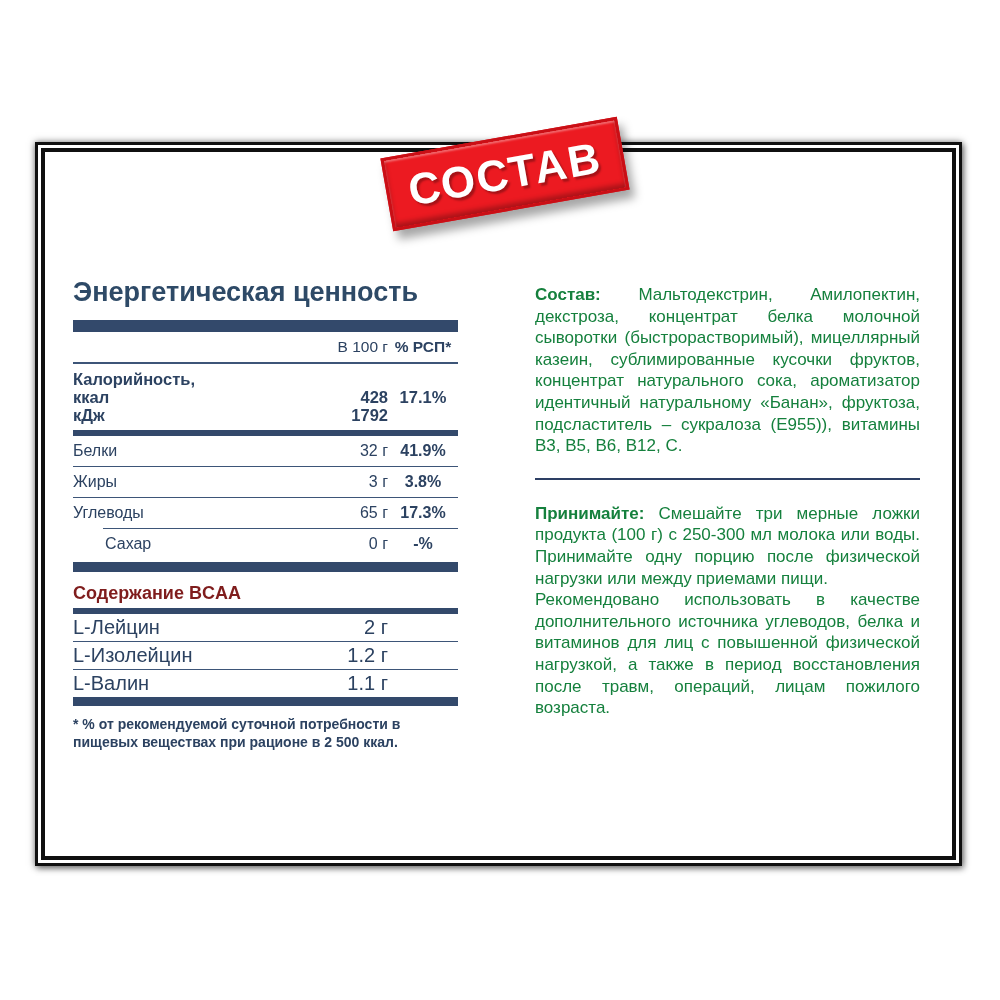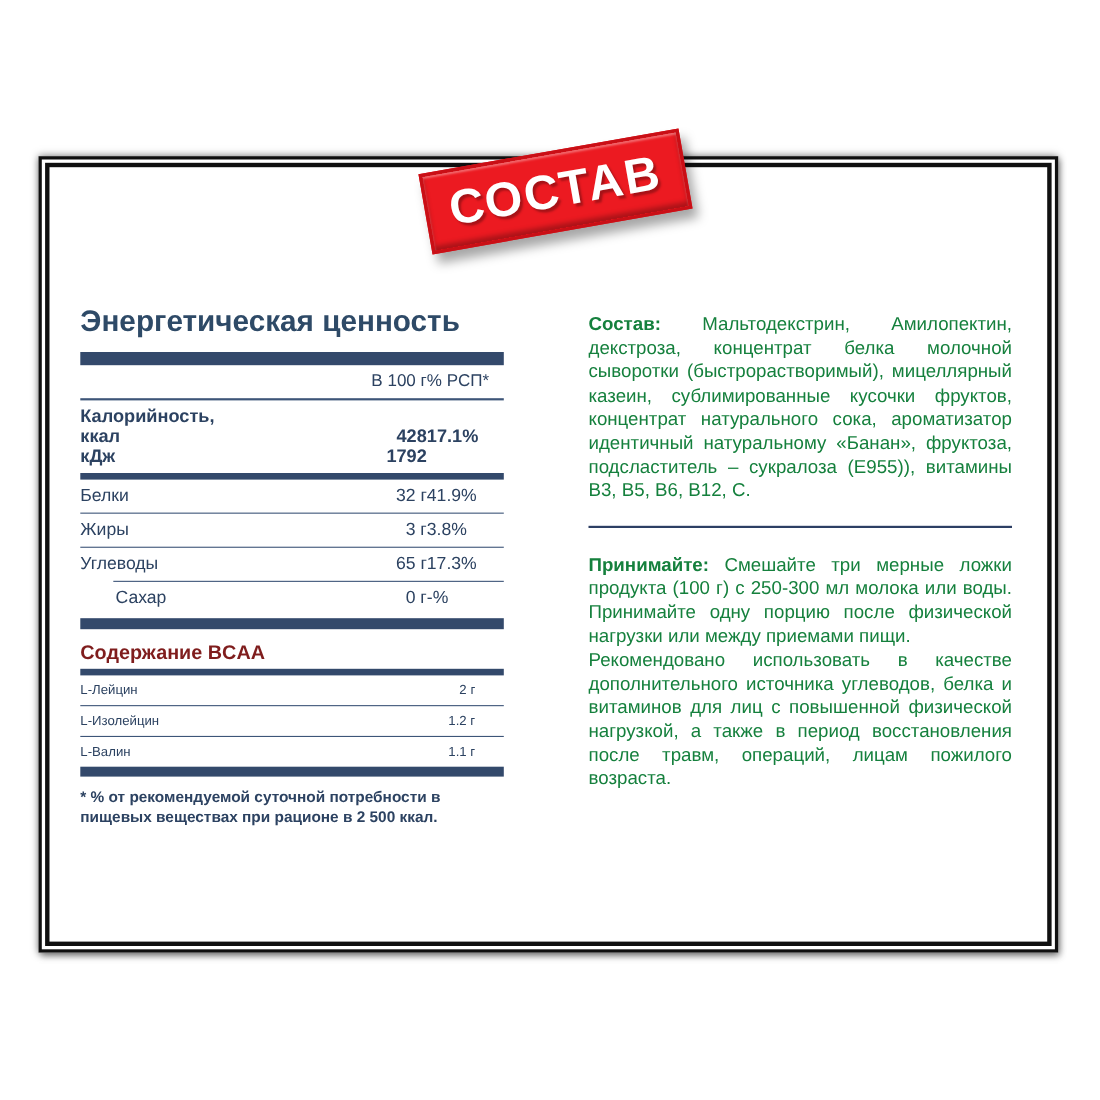--- a/index.html
+++ b/index.html
@@ -39,34 +39,34 @@
   .bar { background:#33496b; width:100%; }
   .bar-top { height:12px; margin-top:12px; }
   .bar-med { height:6px; }
   .bar-thick { height:10px; margin-top:3px; }
   .bar-bcaa { height:6px; margin-top:4px; }
   .bar-end { height:9px; }
 
   .grid-row { display:grid; grid-template-columns:175px 140px 70px; align-items:center; }
   .hdr-row { padding:6px 0; border-bottom:2px solid #3d5578; font-size:15.5px; }
   .col-val { text-align:right; }
-  .col-pct { text-align:left; }
+  .col-pct { text-align:center;font-weight:bold; }
 
   .energy-row { padding:6px 0 6px 0; align-items:start; font-weight:bold; font-size:16.5px; }
   .energy-row div { line-height:18px; }
   .spacer-line { height:18px; }
 
   .data-row { font-size:16px; }
   .data-row .cell { padding:6px 0; line-height:18px; }
   .sep { border-bottom:1.5px solid #3d5578; }
   .sub-sep { border-top:1.5px solid #3d5578; margin-left:30px; }
   .indent-label { padding-left:32px !important; }
 
   .bcaa-title { font-size:18px; font-weight:bold; margin-top:10px; line-height:22px; color:#7f1d1d; }
-  .bcaa-row { font-size:12px;gap:44px; }
+  .bcaa-row { font-size:20px; }
   .bcaa-row .cell { padding:5px 0; line-height:17px; }
 
   .footnote { font-size:14px; font-weight:bold; margin-top:9px; line-height:18px; }
 
   
   .right-col { position:absolute; left:535px; top:284px; width:385px; color:#15803d; }
   .para { font-size:17px; line-height:21.6px; text-align:justify; }
   .lead { font-weight:bold; }
   .divider { border-top:2.5px solid #2d3f64; margin:21px 0 23px 0; }
 </style>

